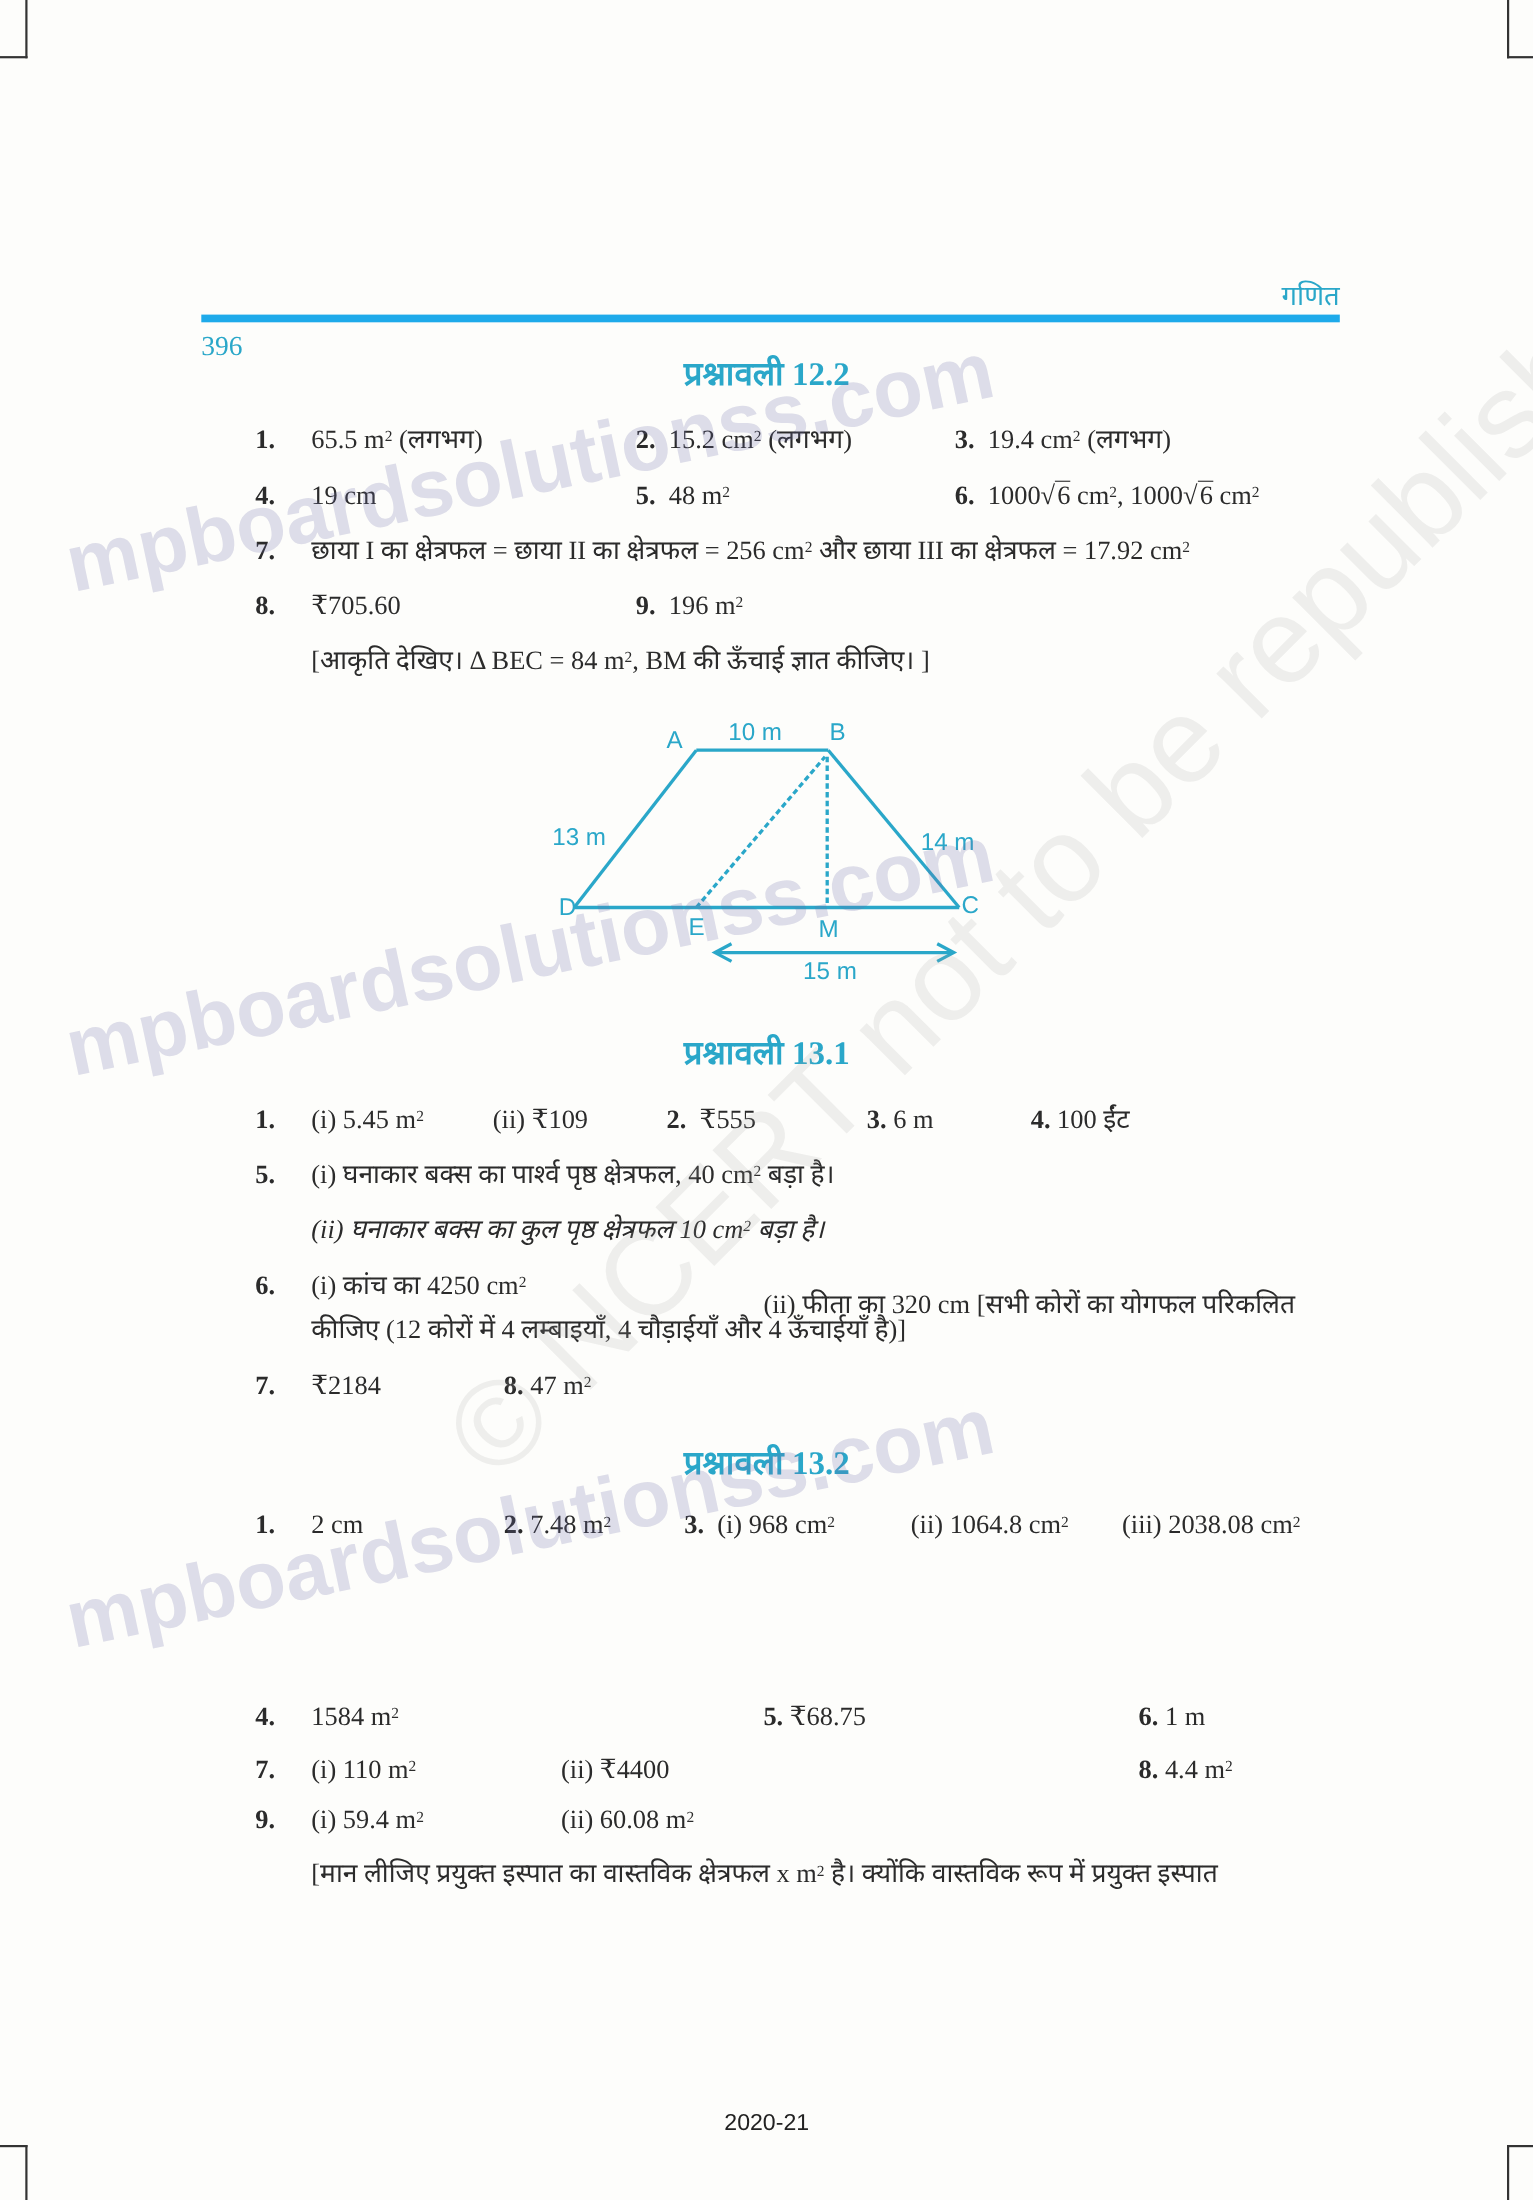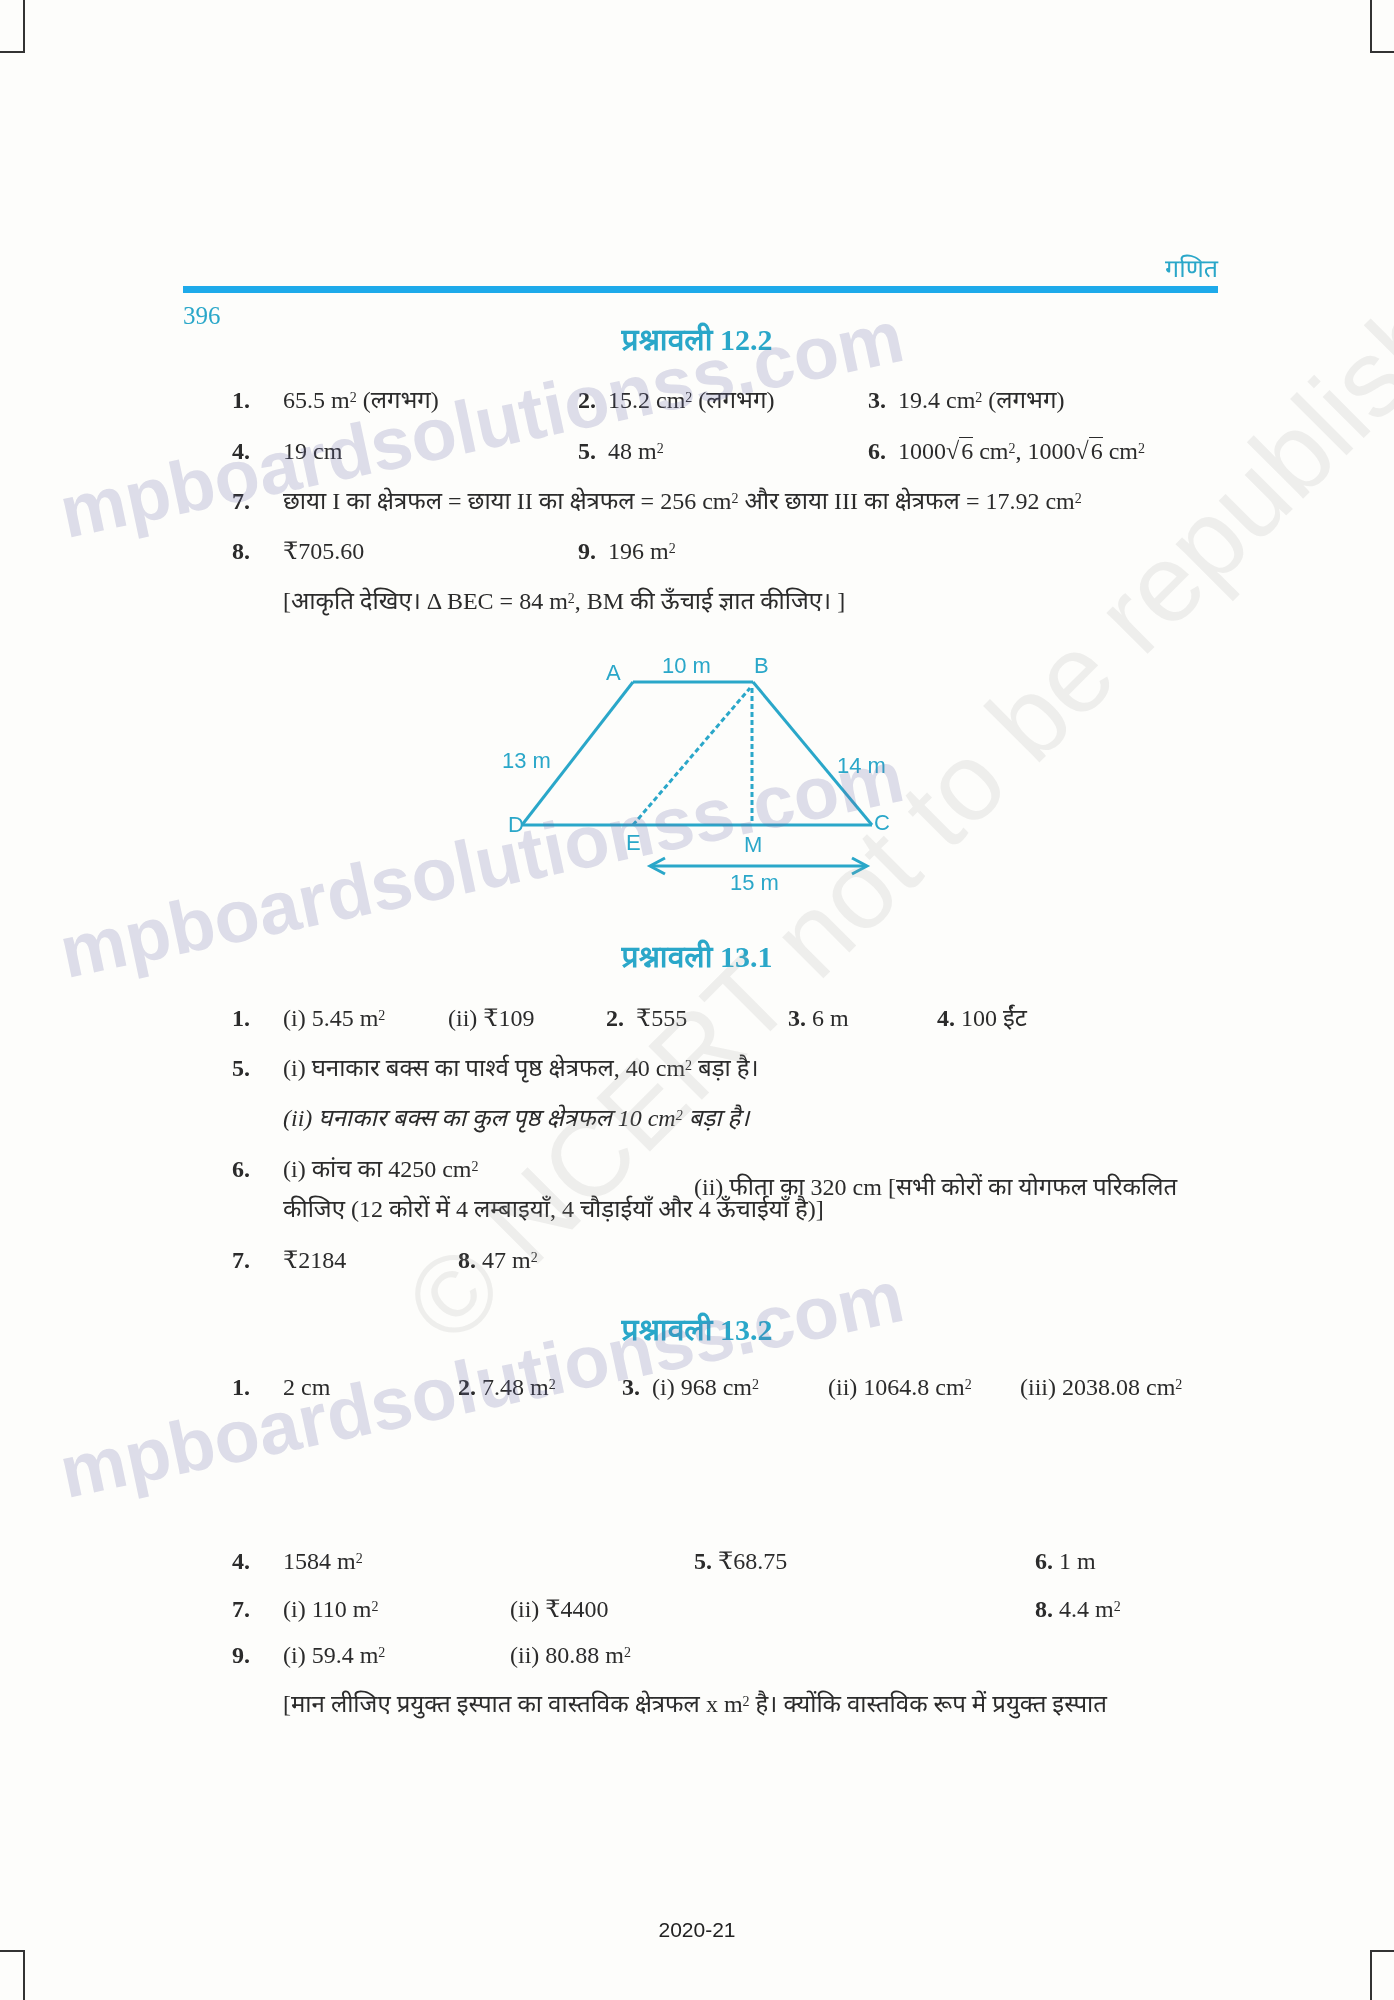--- a/index.html
+++ b/index.html
@@ -138,21 +138,21 @@
 <div class="row" style="top:1546px;left:694px;"><span class="num">5.</span> <span>₹68.75</span></div>
 <div class="row" style="top:1546px;left:1035px;"><span class="num">6.</span> <span>1 m</span></div>
 
 <div class="row" style="top:1594px;left:232px;"><span class="num">7.</span></div>
 <div class="row" style="top:1594px;left:283px;"><span>(i) 110 m</span><sup>2</sup></div>
 <div class="row" style="top:1594px;left:510px;"><span>(ii) ₹4400</span></div>
 <div class="row" style="top:1594px;left:1035px;"><span class="num">8.</span> <span>4.4 m</span><sup>2</sup></div>
 
 <div class="row" style="top:1640px;left:232px;"><span class="num">9.</span></div>
 <div class="row" style="top:1640px;left:283px;"><span>(i) 59.4 m</span><sup>2</sup></div>
-<div class="row" style="top:1640px;left:510px;"><span>(ii) 80.88 m</span><sup>2</sup></div>
+<div class="row" style="top:1640px;left:510px;"><span>(ii) 60.08 m</span><sup>2</sup></div>
 
 <div class="row" style="top:1689px;left:283px;"><span>[मान लीजिए प्रयुक्त इस्पात का वास्तविक क्षेत्रफल x m</span><sup>2</sup><span> है। क्योंकि वास्तविक रूप में प्रयुक्त इस्पात</span></div>
 
 <div class="watermark" style="left:70px;top:470px;transform:rotate(-12deg);">mpboardsolutionss.com</div>
 <div class="watermark" style="left:70px;top:910px;transform:rotate(-12deg);">mpboardsolutionss.com</div>
 <div class="watermark" style="left:70px;top:1430px;transform:rotate(-12deg);">mpboardsolutionss.com</div>
 <div class="wm2" style="left:470px;top:1240px;transform:rotate(-45deg);">© NCERT not to be republished</div>
 
 <div class="abs footer">2020-21</div>
 

